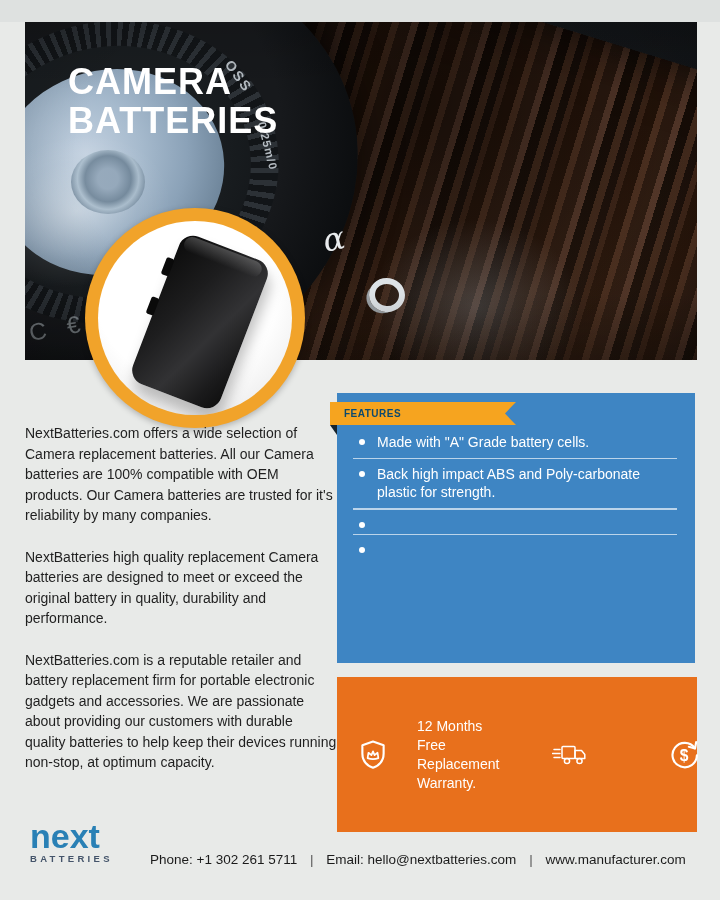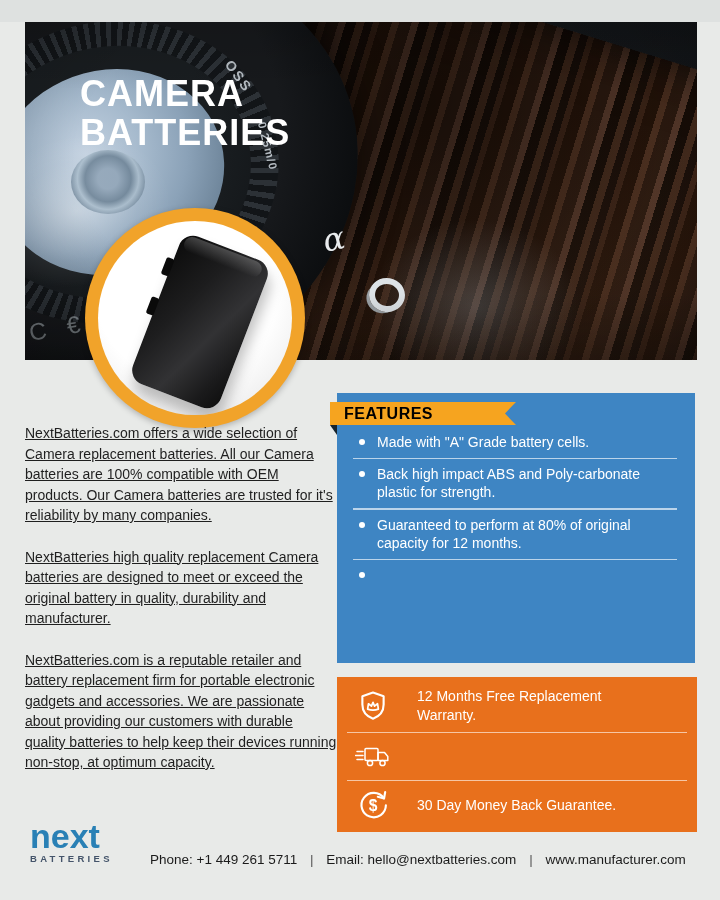--- a/index.html
+++ b/index.html
@@ -44,21 +44,21 @@
         background:radial-gradient(circle at 50% 45%, #8fa3b6 20%, #6a8093 45%, #a9bccb 60%, #73889b 75%);opacity:.85;}
   .mark{position:absolute;color:#b6bdc3;font-weight:bold;}
   .mark-oss{left:196px;top:46px;font-size:14px;letter-spacing:2px;transform:rotate(54deg);}
   .mark-dist{left:218px;top:118px;font-size:11.5px;letter-spacing:1px;transform:rotate(76deg);}
   .mark-ce{left:4px;top:292px;font-size:24px;letter-spacing:7px;color:rgba(208,218,224,.55);transform:rotate(-10deg);font-weight:normal;}
   .alpha-mark{position:absolute;left:298px;top:198px;font-size:32px;color:#e9ebed;font-style:italic;
         font-family:"DejaVu Serif",serif;transform:rotate(-12deg);}
   .strap-lug{position:absolute;left:344px;top:256px;width:24px;height:22px;border-radius:50%;
         border:6px solid #dde2e6;transform:rotate(10deg);
         box-shadow:-4px 4px 0 -2px #9aa0a5;}
-  .hero-title{position:absolute;left:43px;top:40px;margin:12px;color:#ffffff;font-size:36px;font-weight:bold;
+  .hero-title{position:absolute;left:43px;top:40px;margin:0;color:#ffffff;font-size:36px;font-weight:bold;
         line-height:39px;letter-spacing:1px;}
   .hero-title span{display:block;}
   .hero-vignette{position:absolute;inset:0;background:
         linear-gradient(to bottom, rgba(0,0,0,.12), transparent 20%, transparent 80%, rgba(0,0,0,.25)),
         radial-gradient(ellipse at 50% 40%, transparent 60%, rgba(0,0,0,.22) 100%);}
 
   
   .badge{left:85px;top:208px;width:220px;height:220px;border-radius:50%;
         background:#f1a32a;box-shadow:0 2px 6px rgba(0,0,0,.25);}
   .badge-inner{position:absolute;left:13px;top:13px;width:194px;height:194px;border-radius:50%;
@@ -67,38 +67,38 @@
         transform:rotate(21deg);
         background:linear-gradient(115deg, #0b0b0b 0%, #1d1d1e 35%, #323234 62%, #1a1a1b 85%, #0e0e0e 100%);
         box-shadow:6px 10px 14px rgba(0,0,0,.25);}
   .battery::before{content:"";position:absolute;left:4px;top:2px;width:82px;height:16px;border-radius:10px;
         background:linear-gradient(to bottom, rgba(255,255,255,.22), transparent);}
   .battery .tab1,.battery .tab2{position:absolute;left:-7px;width:8px;height:18px;background:#0a0a0a;border-radius:2px;}
   .battery .tab1{top:30px;} .battery .tab2{top:72px;}
 
   
   .intro{left:25px;top:423px;width:312px;color:#1f1f1f;}
-  .intro p{margin:0 0 21px 0;font-size:14px;line-height:20.5px;text-decoration:underline;}
+  .intro p{margin:0 0 21px 0;font-size:14px;line-height:20.5px;}
 
   
   .features{left:337px;top:393px;width:358px;height:270px;background:#3e85c3;box-sizing:border-box;}
   .ribbon{position:absolute;left:-7px;top:9px;width:186px;height:23px;background:#f6a41f;
         clip-path:polygon(0 0,100% 0,calc(100% - 11px) 50%,100% 100%,0 100%);
         display:flex;align-items:center;}
-  .ribbon-label{color:#000000;font-size:16px;font-weight:bold;letter-spacing:.5px;padding-left:14px;}
+  .ribbon-label{color:#0c4a6e;font-size:10px;font-weight:bold;letter-spacing:.5px;padding-left:14px;}
   .ribbon-fold{position:absolute;left:-7px;top:32px;width:0;height:0;
         border-top:10px solid #16242e;border-left:7px solid transparent;}
   .f-list{position:absolute;left:16px;top:34px;right:18px;}
   .f-item{display:flex;padding:6px 0;color:#ffffff;font-size:14px;line-height:18.5px;}
   .f-bullet{width:6px;height:6px;border-radius:50%;background:#ffffff;margin:6px 12px 0 6px;flex:none;}
   .f-sep{height:1px;background:rgba(255,255,255,.65);}
 
   
   .guarantees{left:337px;top:677px;width:360px;height:155px;background:#e8701c;box-sizing:border-box;
-        display:flex;flex-direction:column;justify-content:space-between;padding:8px 0;}
+        display:flex;flex-direction:row;justify-content:space-between;padding:8px 0;}
   .g-row{display:flex;align-items:center;padding:2px 14px 2px 18px;}
   .g-icon{width:36px;height:34px;flex:none;margin-right:26px;}
   .g-text{color:#ffffff;font-size:14px;line-height:19px;max-width:230px;}
   .g-sep{height:1px;background:rgba(255,255,255,.6);margin:0 10px;}
 
   
   .logo{left:30px;top:820px;width:80px;}
   .logo-main{color:#2980b5;font-size:34px;font-weight:bold;line-height:32px;letter-spacing:0;}
   .logo-sub{color:#44546a;font-size:9.5px;font-weight:bold;letter-spacing:3.3px;margin-top:1px;}
   .contact{left:150px;top:852px;font-size:13.5px;color:#1b1b1b;white-space:nowrap;}
@@ -135,21 +135,21 @@
   <div class="badge-inner">
     <div class="battery">
       <div class="tab1"></div>
       <div class="tab2"></div>
     </div>
   </div>
 </div>
 
 <div class="abs intro">
   <p>NextBatteries.com offers a wide selection of Camera replacement batteries. All our Camera batteries are 100% compatible with OEM products. Our Camera batteries are trusted for it's reliability by many companies.</p>
-  <p>NextBatteries high quality replacement Camera batteries are designed to meet or exceed the original battery in quality, durability and manufacturer.</p>
+  <p>NextBatteries high quality replacement Camera batteries are designed to meet or exceed the original battery in quality, durability and performance.</p>
   <p>NextBatteries.com is a reputable retailer and battery replacement firm for portable electronic gadgets and accessories. We are passionate about providing our customers with durable quality batteries to help keep their devices running non-stop, at optimum capacity.</p>
 </div>
 
 <div class="abs features">
   <div class="ribbon">
     <span class="ribbon-label">FEATURES</span>
   </div>
   <div class="ribbon-fold"></div>
   <div class="f-list">
     <div class="f-item">
@@ -158,21 +158,20 @@
     </div>
     <div class="f-sep"></div>
     <div class="f-item">
       <span class="f-bullet"></span>
       <span>Back high impact ABS and Poly-carbonate plastic for strength.</span>
     </div>
     <div class="f-sep"></div>
     <div class="f-sep"></div>
     <div class="f-item">
       <span class="f-bullet"></span>
-      <span>Guaranteed to perform at 80% of original capacity for 12 months.</span>
     </div>
     <div class="f-sep"></div>
     <div class="f-item">
       <span class="f-bullet"></span>
     </div>
   </div>
 </div>
 
 <div class="abs guarantees">
   <div class="g-row">
@@ -201,18 +200,18 @@
     </svg>
     <span class="g-text">30 Day Money Back Guarantee.</span>
   </div>
 </div>
 
 <div class="abs logo">
   <div class="logo-main">next</div>
   <div class="logo-sub">BATTERIES</div>
 </div>
 <div class="abs contact">
-  <span>Phone: +1 449 261 5711</span>
+  <span>Phone: +1 302 261 5711</span>
   <span class="pipe">|</span>
   <span>Email: hello@nextbatteries.com</span>
   <span class="pipe">|</span>
   <span>www.manufacturer.com</span>
 </div>
 
 </body></html>

